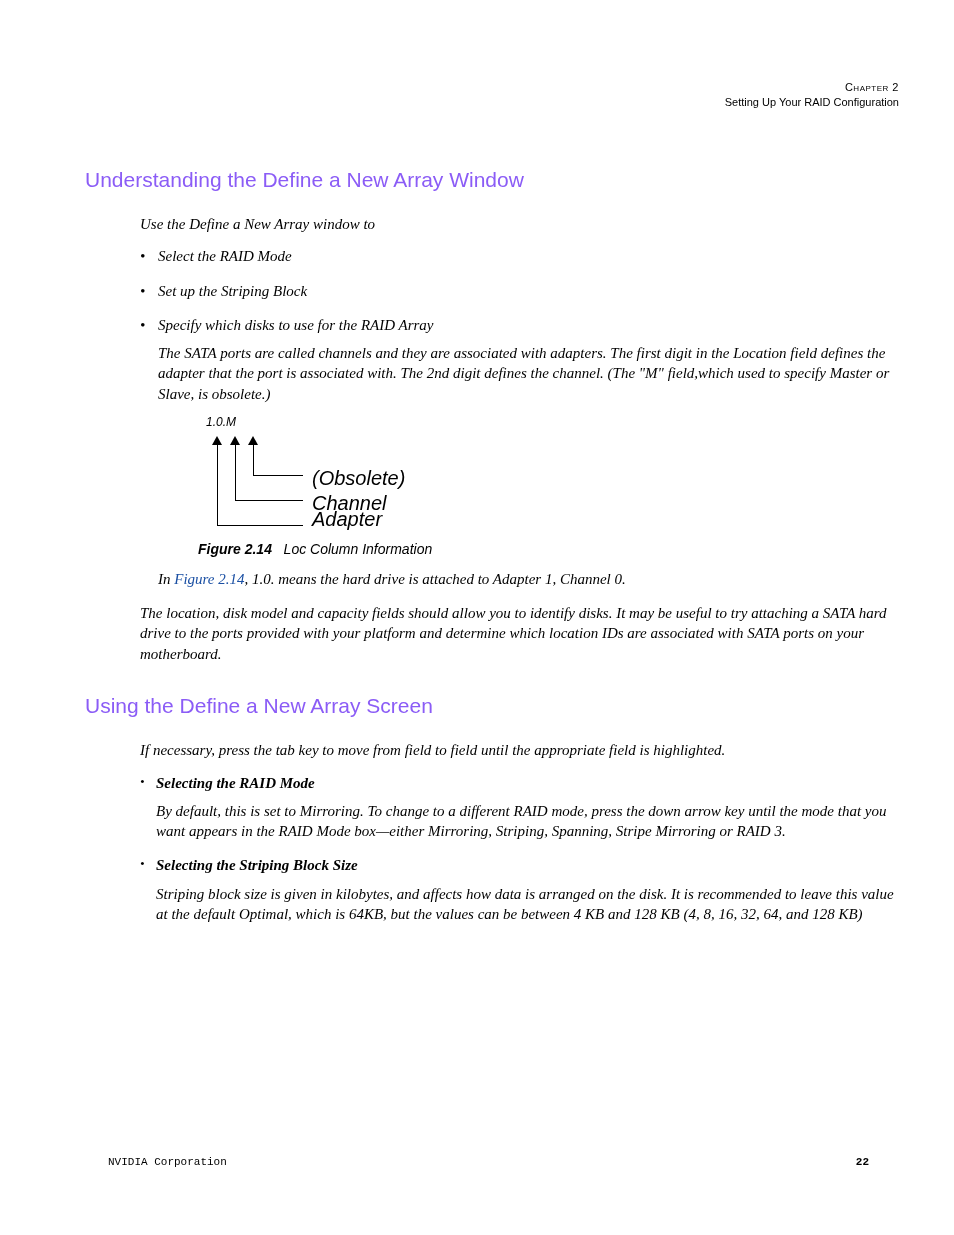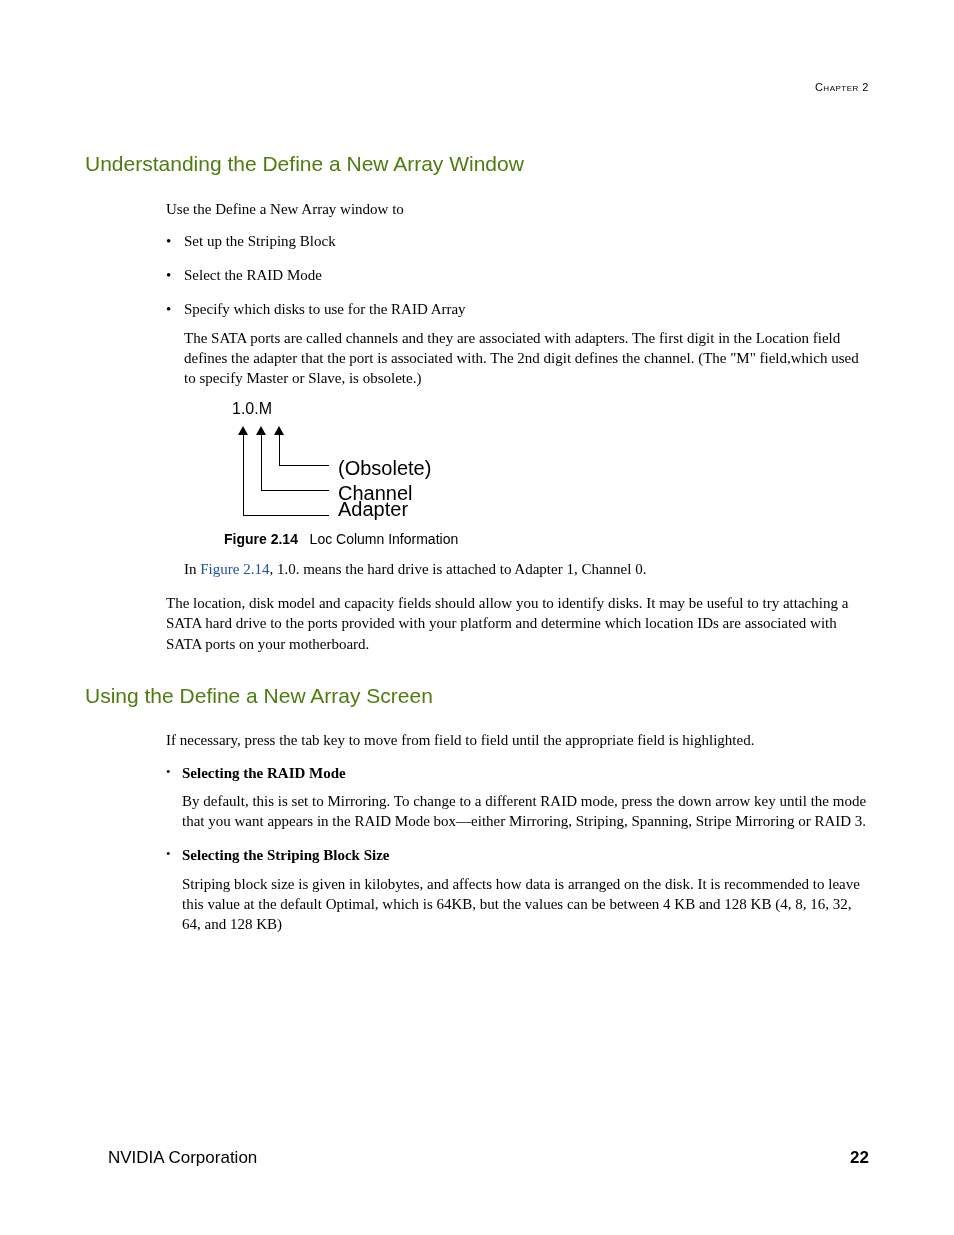--- a/index.html
+++ b/index.html
@@ -9,43 +9,44 @@
     margin: 0;
     padding: 0;
     background: #fff;
     line-height: 1.35;
   }
   .page {
     width: 954px;
     height: 1235px;
     position: relative;
     box-sizing: border-box;
-    padding: 80px 85px 40px 85px;
+    padding: 80px 55px 40px 85px;
   }
   .running-head {
     text-align: right;
     font-family: Verdana, Arial, sans-serif;
     font-size: 11px;
     color: #000;
     line-height: 1.4;
     margin-bottom: 55px;
   }
   .running-head .chapter {
     font-variant: small-caps;
     letter-spacing: 0.5px;
   }
   h2.section {
     font-family: Verdana, Arial, sans-serif;
     font-weight: normal;
     font-size: 21px;
-    color: #4d7c0f;
+    color: #8b5cf6;
     margin: 0 0 20px 0;
   }
   .body-block {
-    margin-left: 81px;
+    margin-left: 55px;
+    font-style: italic;
   }
   p {
     margin: 0 0 12px 0;
   }
   ul.top {
     list-style: none;
     padding: 0;
     margin: 0 0 12px 0;
   }
   ul.top > li {
@@ -65,21 +66,21 @@
     margin-bottom: 6px;
   }
   .note-label {
     font-weight: bold;
   }
   .fig-wrap {
     margin: 10px 0 8px 20px;
   }
   .fig-label-row {
     font-family: Arial, Helvetica, sans-serif;
-    font-size: 16px;
+    font-size: 12px;
     margin-bottom: 2px;
     margin-left: 28px;
   }
   .diagram {
     position: relative;
     height: 100px;
     margin-left: 6px;
   }
   .arrow {
     position: absolute;
@@ -118,22 +119,22 @@
     font-weight: bold;
   }
   .xref {
     color: #1a4fa3;
   }
   .footer {
     position: absolute;
     bottom: 65px;
     left: 108px;
     right: 85px;
-    font-family: Liberation Sans, sans-serif;
-    font-size: 17px;
+    font-family: Liberation Mono, monospace;
+    font-size: 11px;
     display: flex;
     justify-content: space-between;
   }
   .footer .pn {
     font-weight: bold;
   }
   .bullet2 > li::before {
     content: "•";
     position: absolute;
     left: 0;
@@ -154,30 +155,31 @@
     font-weight: bold;
   }
 </style>
 </head>
 <body>
 
 <div class="page">
 
   <div class="running-head">
     <div class="chapter">Chapter 2</div>
+    <div>Setting Up Your RAID Configuration</div>
   </div>
 
   <h2 class="section">Understanding the Define a New Array Window</h2>
 
   <div class="body-block">
     <p>Use the Define a New Array window to</p>
 
     <ul class="top">
+      <li><span>Select the RAID Mode</span></li>
       <li><span>Set up the Striping Block</span></li>
-      <li><span>Select the RAID Mode</span></li>
       <li>
         <span>Specify which disks to use for the RAID Array</span>
         <p class="sub">The SATA ports are called channels and they are associated with adapters. The first digit in the Location field defines the adapter that the port is associated with. The 2nd digit defines the channel. (The "M" field,which used to specify Master or Slave, is obsolete.)</p>
 
         <div class="fig-wrap">
           <div class="fig-label-row">1.0.M</div>
           <div class="diagram">
 
             <div class="arrow" style="left:28px;">
               <div class="head"></div>

